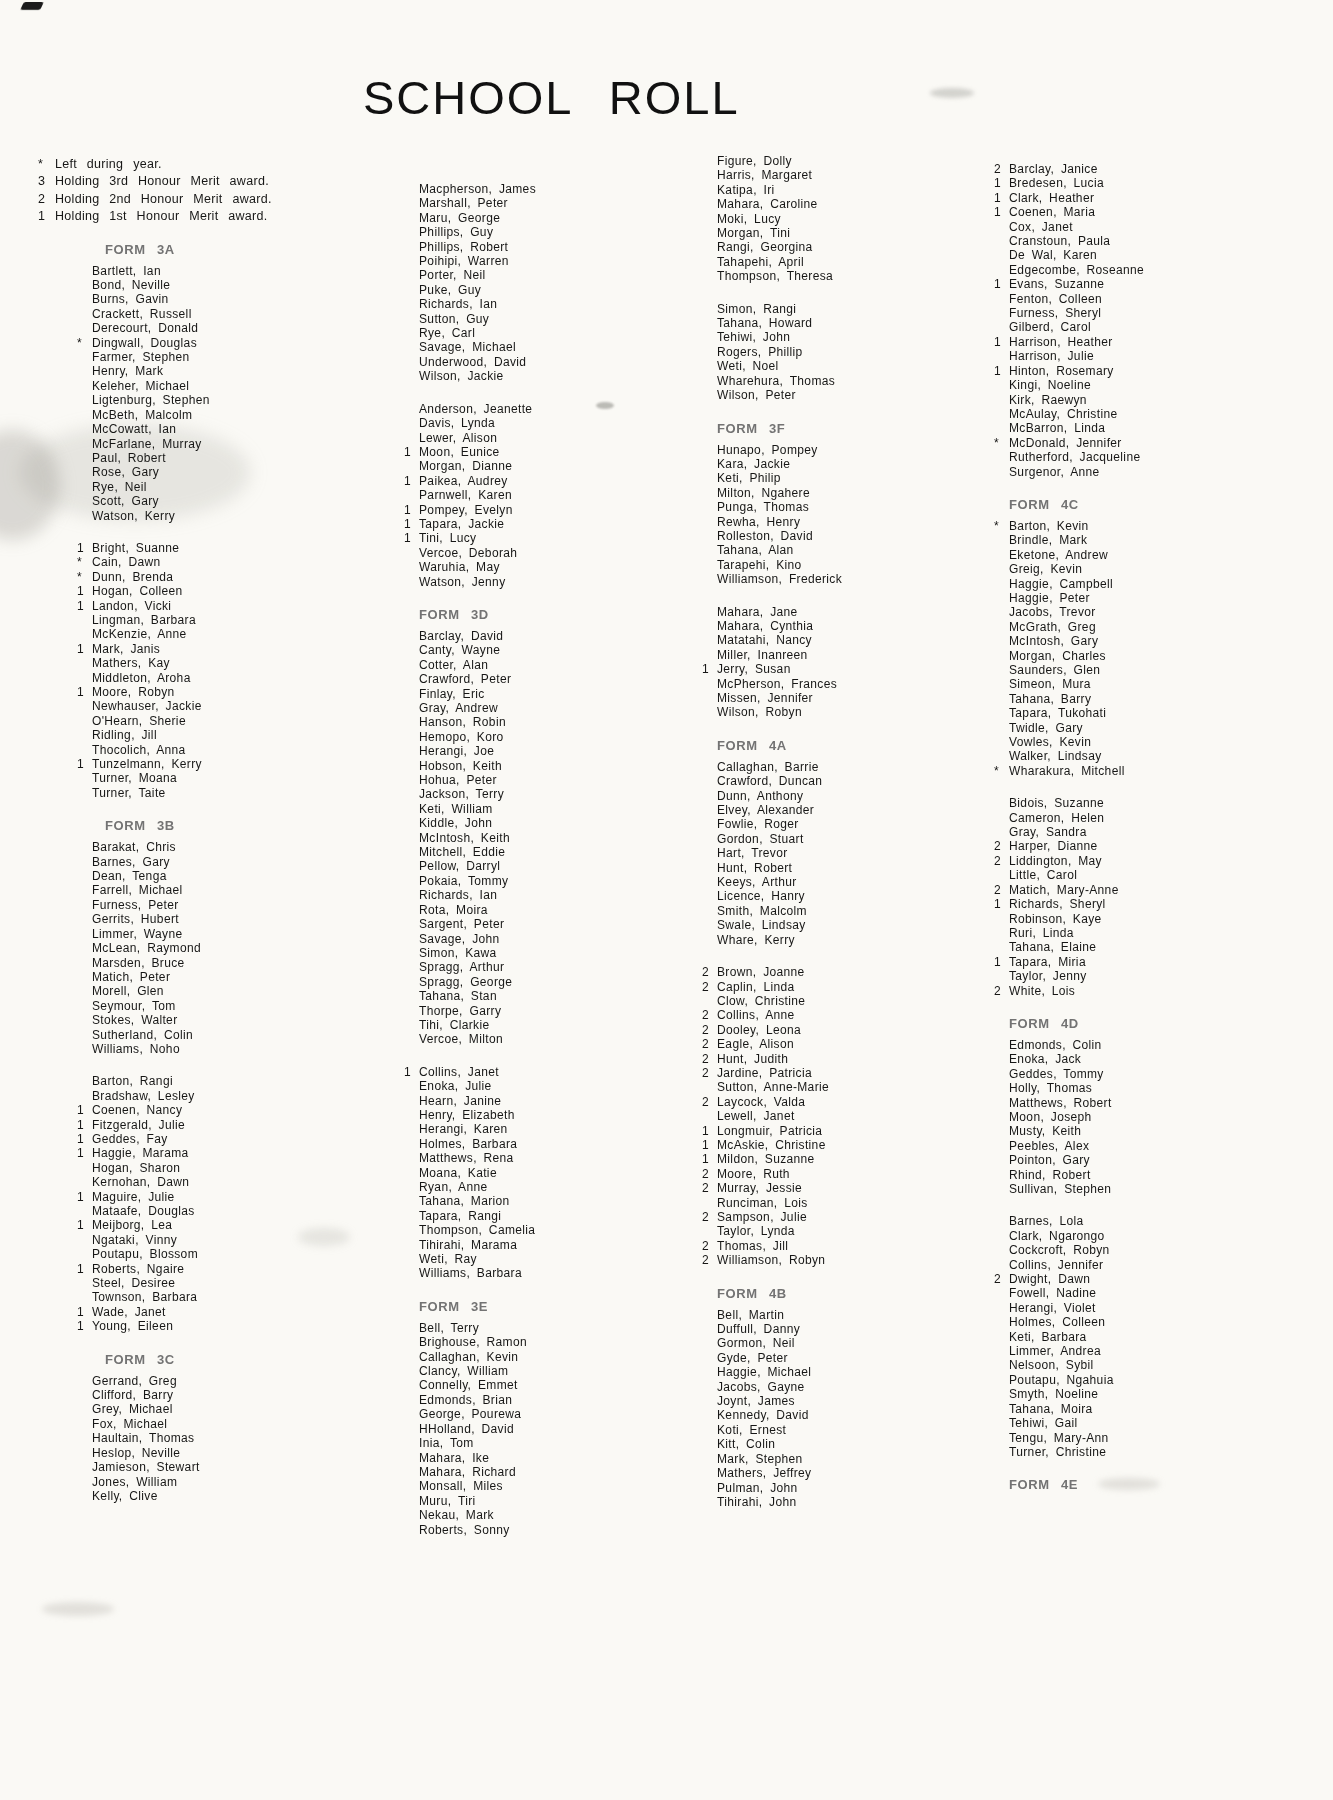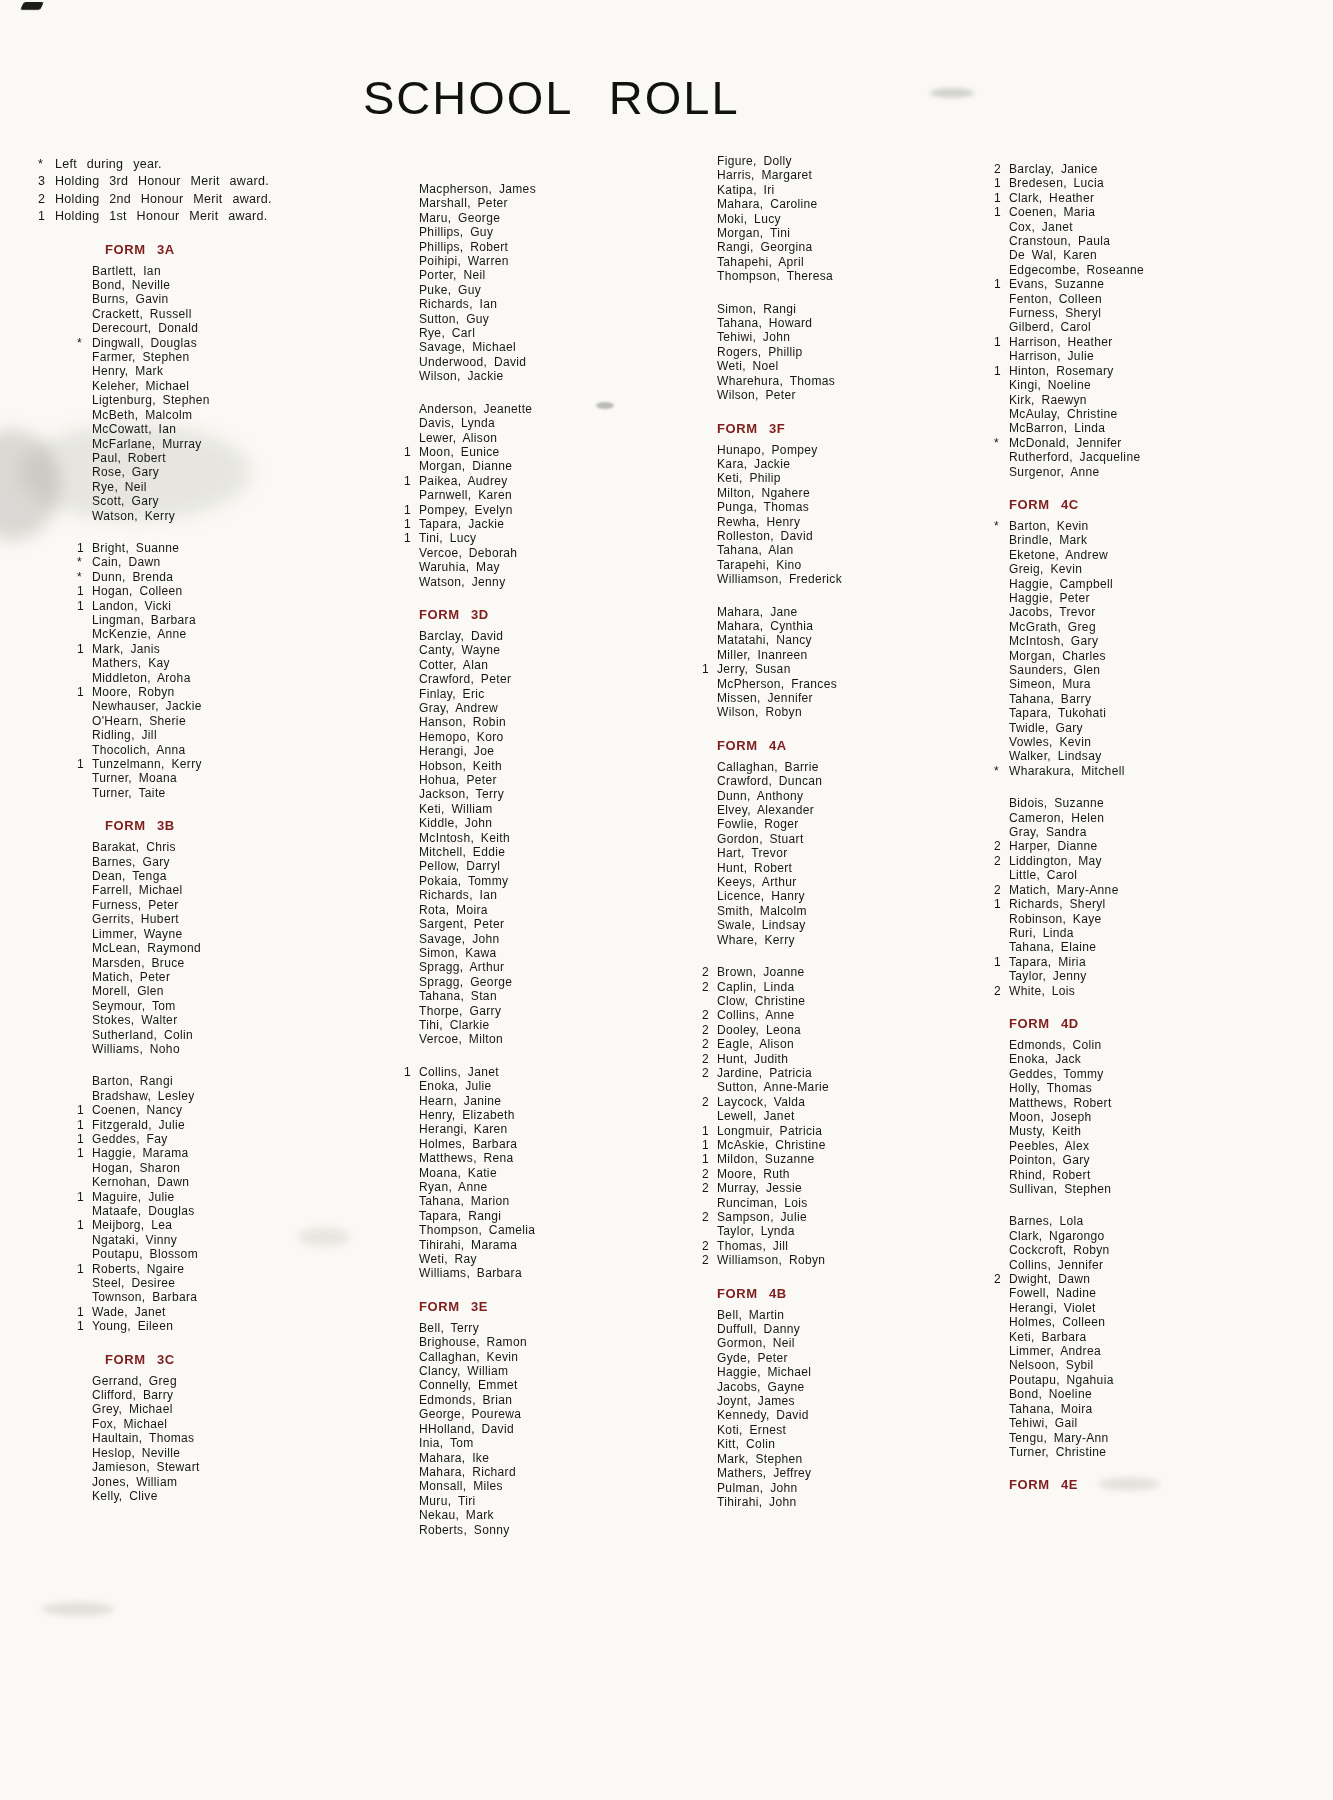--- a/index.html
+++ b/index.html
@@ -17,21 +17,21 @@
   .col{position:absolute;width:340px;}
   .col1{left:38px;top:156px;}
   .col2{left:404px;top:174px;margin-top:8px;}
   .col3{left:702px;top:154px;}
   .col4{left:994px;top:162px;}
   .legend{margin-bottom:16px;}
   .legend-row{font-size:12.5px;line-height:17.4px;letter-spacing:0.3px;word-spacing:6px;white-space:nowrap;}
   .lpfx{display:inline-block;width:17px;}
   .form-heading{
     font-weight:bold;font-size:13px;letter-spacing:0.6px;word-spacing:7px;
-    margin:15px 0 7px 15px;color:#7f1d1d;
+    margin:15px 0 7px 15px;color:#737373;
   }
   .col1 .form-heading{margin-left:67px;}
   .col1 .name-group{margin-left:39px;}
   .name-group{margin-bottom:18px;}
   .name-row{font-size:12px;line-height:14.4px;letter-spacing:0.35px;word-spacing:3px;white-space:nowrap;}
   .pfx{display:inline-block;width:15px;}
   .nm{}
   
   .blotch{position:absolute;border-radius:50%;pointer-events:none;}
   .b1{left:20px;top:425px;width:230px;height:95px;background:rgba(150,148,140,0.20);filter:blur(9px);}
@@ -440,21 +440,21 @@
         <div class="name-row"><span class="pfx"></span><span class="nm">Cockcroft, Robyn</span></div>
         <div class="name-row"><span class="pfx"></span><span class="nm">Collins, Jennifer</span></div>
         <div class="name-row"><span class="pfx">2</span><span class="nm">Dwight, Dawn</span></div>
         <div class="name-row"><span class="pfx"></span><span class="nm">Fowell, Nadine</span></div>
         <div class="name-row"><span class="pfx"></span><span class="nm">Herangi, Violet</span></div>
         <div class="name-row"><span class="pfx"></span><span class="nm">Holmes, Colleen</span></div>
         <div class="name-row"><span class="pfx"></span><span class="nm">Keti, Barbara</span></div>
         <div class="name-row"><span class="pfx"></span><span class="nm">Limmer, Andrea</span></div>
         <div class="name-row"><span class="pfx"></span><span class="nm">Nelsoon, Sybil</span></div>
         <div class="name-row"><span class="pfx"></span><span class="nm">Poutapu, Ngahuia</span></div>
-        <div class="name-row"><span class="pfx"></span><span class="nm">Bond, Noeline</span></div>
+        <div class="name-row"><span class="pfx"></span><span class="nm">Smyth, Noeline</span></div>
         <div class="name-row"><span class="pfx"></span><span class="nm">Tahana, Moira</span></div>
         <div class="name-row"><span class="pfx"></span><span class="nm">Tehiwi, Gail</span></div>
         <div class="name-row"><span class="pfx"></span><span class="nm">Tengu, Mary-Ann</span></div>
         <div class="name-row"><span class="pfx"></span><span class="nm">Turner, Christine</span></div>
       </div>
       <div class="form-heading">FORM 4E</div>
     </div>
   </div>
 
 </body></html>

